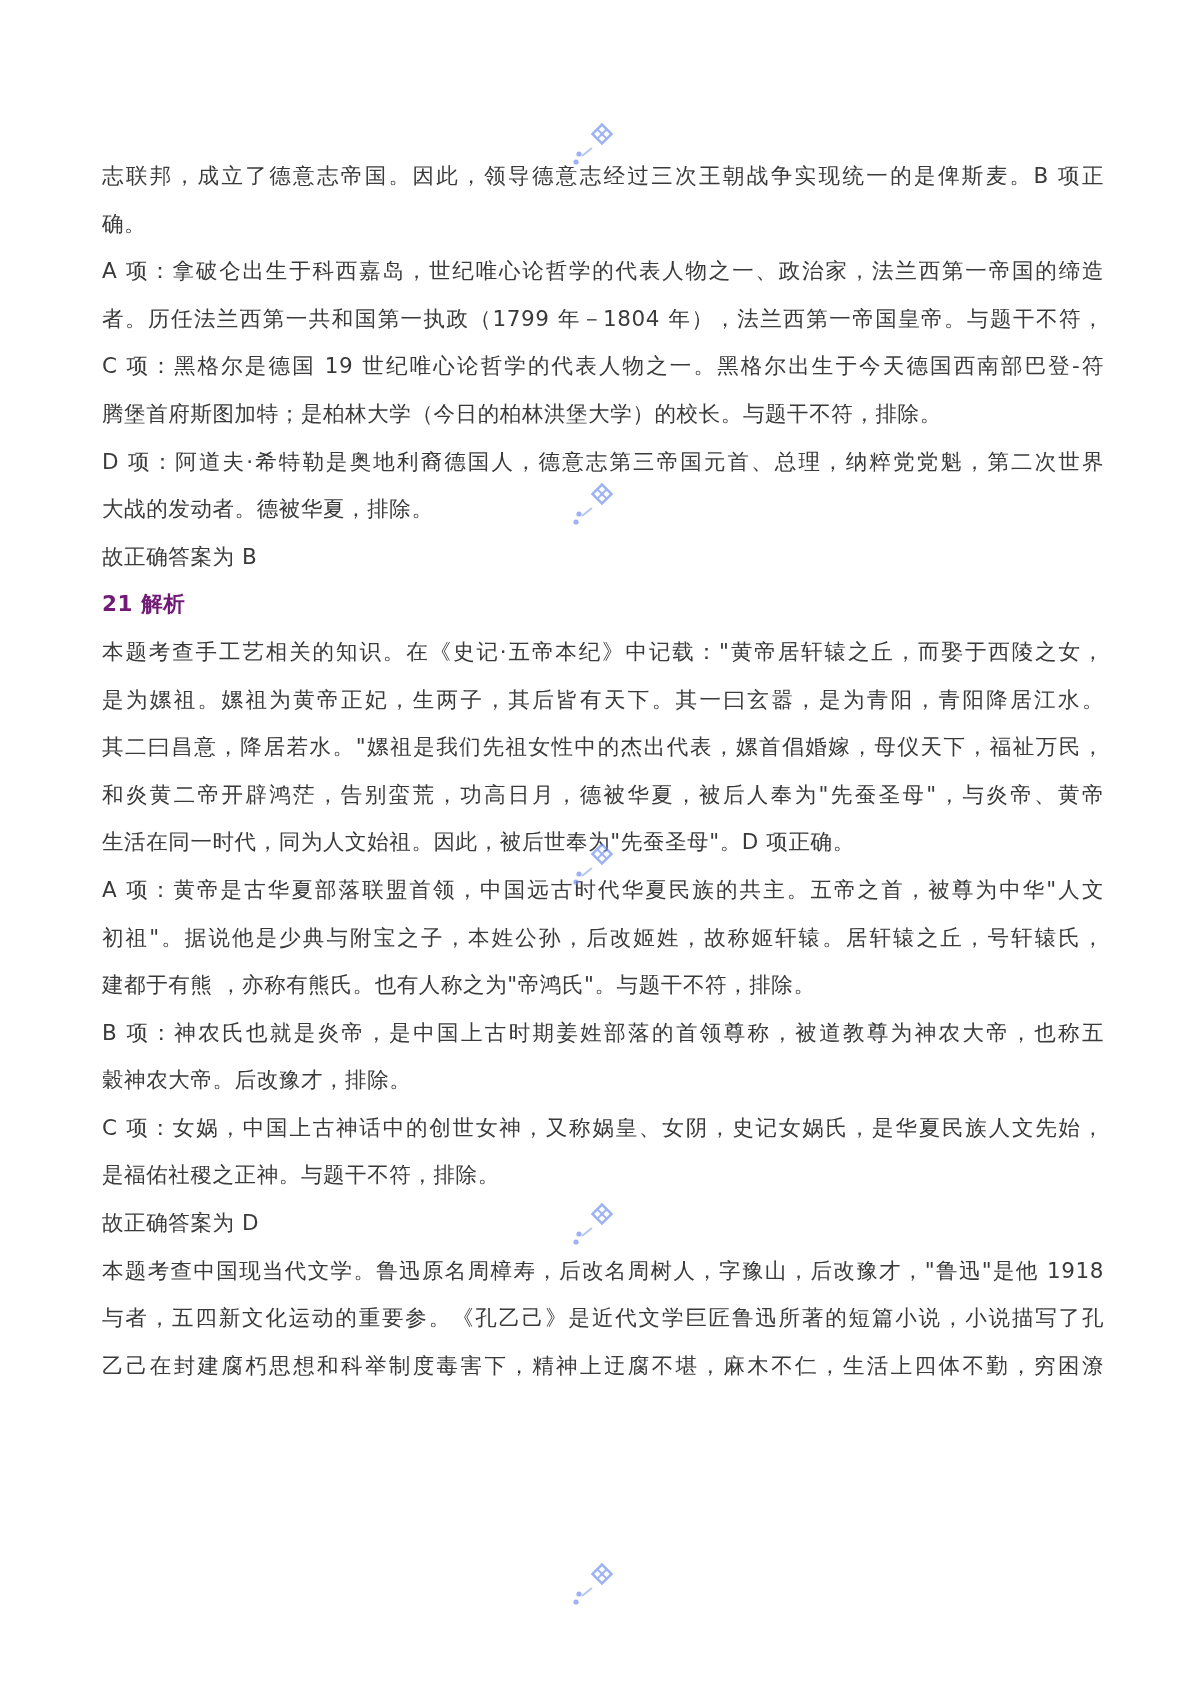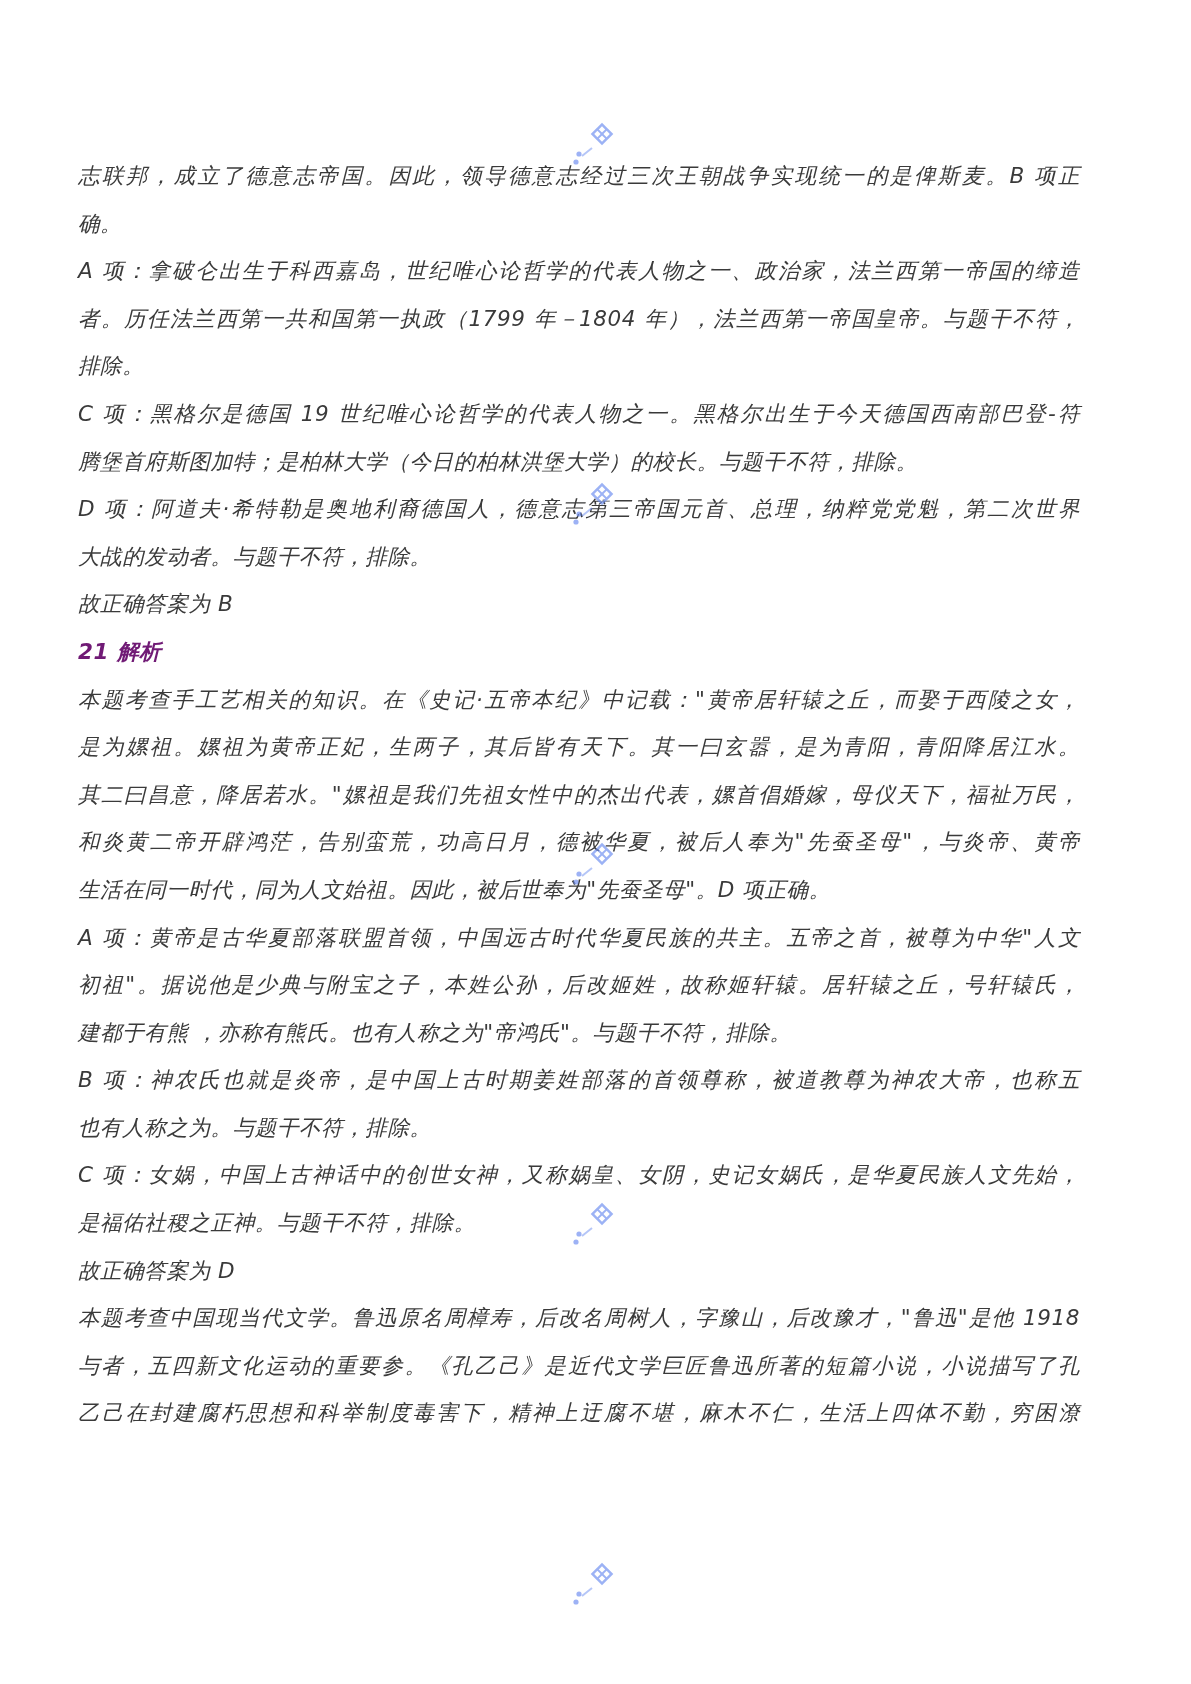--- a/index.html
+++ b/index.html
@@ -10,24 +10,23 @@
   body {
     width: 1191px;
     height: 1684px;
     position: relative;
     overflow: hidden;
     font-family: "DejaVu Sans", "Liberation Sans", sans-serif;
     color: #3a3a3a;
   }
   .page {
     position: absolute;
-    left: 78px;
+    left: 102px;
     top: 152px;
     width: 1002px;
-    font-style: italic;
   }
   .line {
     height: 47.6px;
     line-height: 47.6px;
     font-size: 21.5px;
     white-space: nowrap;
     letter-spacing: 0.6px;
     text-align: justify;
     text-align-last: justify;
     overflow: visible;
@@ -48,37 +47,36 @@
   }
 </style>
 </head>
 <body>
 
 <div class="page" id="page">
     <div class="line">志联邦，成立了德意志帝国。因此，领导德意志经过三次王朝战争实现统一的是俾斯麦。B 项正</div>
     <div class="line last">确。</div>
     <div class="line">A 项：拿破仑出生于科西嘉岛，世纪唯心论哲学的代表人物之一、政治家，法兰西第一帝国的缔造</div>
     <div class="line">者。历任法兰西第一共和国第一执政（1799 年－1804 年），法兰西第一帝国皇帝。与题干不符，</div>
-    <div class="line last">排除。</div>
     <div class="line">C 项：黑格尔是德国 19 世纪唯心论哲学的代表人物之一。黑格尔出生于今天德国西南部巴登-符</div>
     <div class="line last">腾堡首府斯图加特；是柏林大学（今日的柏林洪堡大学）的校长。与题干不符，排除。</div>
     <div class="line">D 项：阿道夫·希特勒是奥地利裔德国人，德意志第三帝国元首、总理，纳粹党党魁，第二次世界</div>
-    <div class="line last">大战的发动者。与题干不符，排除。</div>
+    <div class="line last">大战的发动者。德被华夏，排除。</div>
     <div class="line last">故正确答案为 B</div>
     <div class="line last heading">21 解析</div>
     <div class="line">本题考查手工艺相关的知识。在《史记·五帝本纪》中记载："黄帝居轩辕之丘，而娶于西陵之女，</div>
     <div class="line">是为嫘祖。嫘祖为黄帝正妃，生两子，其后皆有天下。其一曰玄嚣，是为青阳，青阳降居江水。</div>
     <div class="line">其二曰昌意，降居若水。"嫘祖是我们先祖女性中的杰出代表，嫘首倡婚嫁，母仪天下，福祉万民，</div>
     <div class="line">和炎黄二帝开辟鸿茫，告别蛮荒，功高日月，德被华夏，被后人奉为"先蚕圣母"，与炎帝、黄帝</div>
     <div class="line last">生活在同一时代，同为人文始祖。因此，被后世奉为"先蚕圣母"。D 项正确。</div>
     <div class="line">A 项：黄帝是古华夏部落联盟首领，中国远古时代华夏民族的共主。五帝之首，被尊为中华"人文</div>
     <div class="line">初祖"。据说他是少典与附宝之子，本姓公孙，后改姬姓，故称姬轩辕。居轩辕之丘，号轩辕氏，</div>
     <div class="line last">建都于有熊 ，亦称有熊氏。也有人称之为"帝鸿氏"。与题干不符，排除。</div>
     <div class="line">B 项：神农氏也就是炎帝，是中国上古时期姜姓部落的首领尊称，被道教尊为神农大帝，也称五</div>
-    <div class="line last">也有人称之为。与题干不符，排除。</div>
+    <div class="line last">穀神农大帝。后改豫才，排除。</div>
     <div class="line">C 项：女娲，中国上古神话中的创世女神，又称娲皇、女阴，史记女娲氏，是华夏民族人文先始，</div>
     <div class="line last">是福佑社稷之正神。与题干不符，排除。</div>
     <div class="line last">故正确答案为 D</div>
     <div class="line">本题考查中国现当代文学。鲁迅原名周樟寿，后改名周树人，字豫山，后改豫才，"鲁迅"是他 1918</div>
     <div class="line">与者，五四新文化运动的重要参。《孔乙己》是近代文学巨匠鲁迅所著的短篇小说，小说描写了孔</div>
     <div class="line">乙己在封建腐朽思想和科举制度毒害下，精神上迂腐不堪，麻木不仁，生活上四体不勤，穷困潦</div>
   </div>
 
 <div id="watermarks">
     <div class="watermark" style="left: 570px; top: 118px;"><svg width="50" height="50" viewBox="0 0 50 50">

